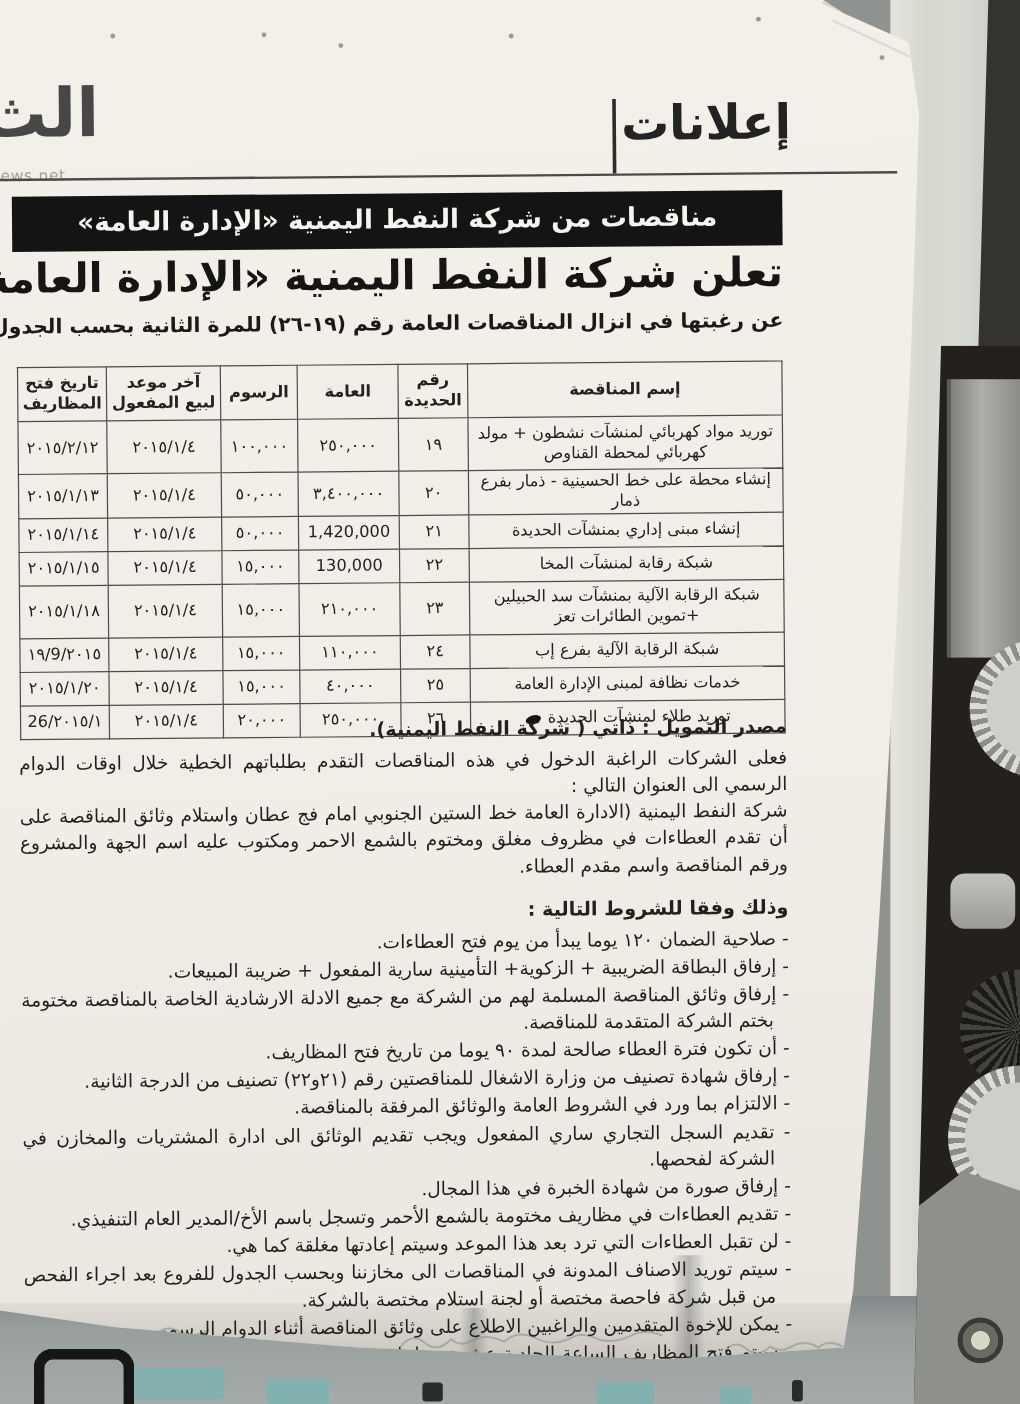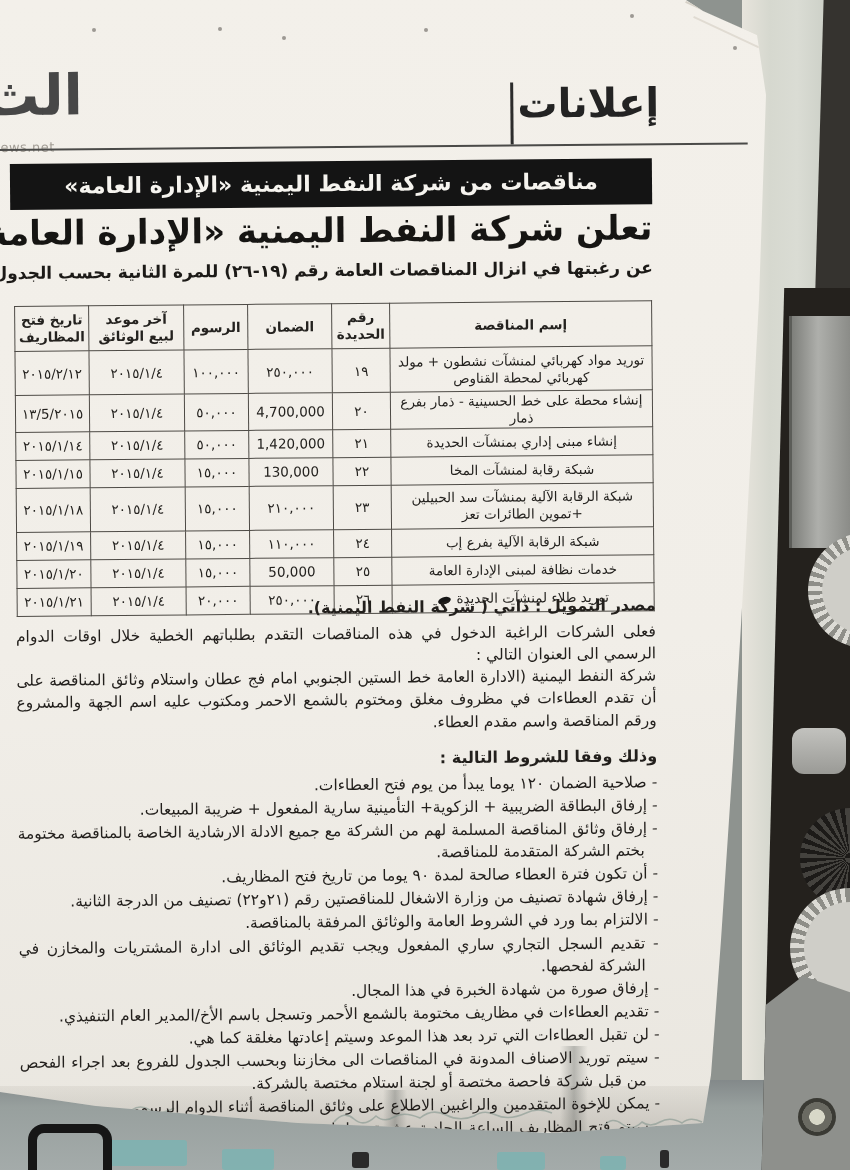--- a/index.html
+++ b/index.html
@@ -156,42 +156,42 @@
             <col style="width:58px">
             <col style="width:84px">
           <col style="width:64px">
             <col style="width:95px">
             <col style="width:74px">
         </colgroup>
         <thead>
           <tr>
             <th>إسم المناقصة</th>
             <th>رقم الحديدة</th>
-            <th>الضمان</th>
+            <th>العامة</th>
             <th>الرسوم</th>
-            <th>آخر موعد لبيع الوثائق</th>
+            <th>آخر موعد لبيع المفعول</th>
             <th>تاريخ فتح المظاريف</th>
           </tr>
         </thead>
         <tbody>
           <tr class="h2">
             <td class="c-name">توريد مواد كهربائي لمنشآت نشطون + مولد كهربائي لمحطة القناوص</td>
             <td>١٩</td>
             <td>٢٥٠,٠٠٠</td>
             <td>١٠٠,٠٠٠</td>
             <td>٢٠١٥/١/٤</td>
             <td>٢٠١٥/٢/١٢</td>
           </tr>
           <tr>
             <td class="c-name">إنشاء محطة على خط الحسينية - ذمار بفرع ذمار</td>
             <td>٢٠</td>
-            <td>4,700,000</td>
+            <td>٣,٤٠٠,٠٠٠</td>
             <td>٥٠,٠٠٠</td>
             <td>٢٠١٥/١/٤</td>
-            <td>٢٠١٥/5/١٣</td>
+            <td>٢٠١٥/١/١٣</td>
           </tr>
           <tr>
             <td class="c-name">إنشاء مبنى إداري بمنشآت الحديدة</td>
             <td>٢١</td>
             <td>1,420,000</td>
             <td>٥٠,٠٠٠</td>
             <td>٢٠١٥/١/٤</td>
             <td>٢٠١٥/١/١٤</td>
           </tr>
           <tr>
@@ -209,37 +209,37 @@
             <td>١٥,٠٠٠</td>
             <td>٢٠١٥/١/٤</td>
             <td>٢٠١٥/١/١٨</td>
           </tr>
           <tr>
             <td class="c-name">شبكة الرقابة الآلية بفرع إب</td>
             <td>٢٤</td>
             <td>١١٠,٠٠٠</td>
             <td>١٥,٠٠٠</td>
             <td>٢٠١٥/١/٤</td>
-            <td>٢٠١٥/١/١٩</td>
+            <td>٢٠١٥/9/١٩</td>
           </tr>
           <tr>
             <td class="c-name">خدمات نظافة لمبنى الإدارة العامة</td>
             <td>٢٥</td>
-            <td>50,000</td>
+            <td>٤٠,٠٠٠</td>
             <td>١٥,٠٠٠</td>
             <td>٢٠١٥/١/٤</td>
             <td>٢٠١٥/١/٢٠</td>
           </tr>
           <tr>
             <td class="c-name"><span>توريد طلاء لمنشآت الحديدة</span><span class="ink-mark"></span></td>
             <td>٢٦</td>
             <td>٢٥٠,٠٠٠</td>
             <td>٢٠,٠٠٠</td>
             <td>٢٠١٥/١/٤</td>
-            <td>٢٠١٥/١/٢١</td>
+            <td>٢٠١٥/١/26</td>
           </tr>
         </tbody>
       </table>
 
       <div class="body-text">
         <p class="funding">مصدر التمويل : ذاتي ( شركة النفط اليمنية).</p>
         <p>فعلى الشركات الراغبة الدخول في هذه المناقصات التقدم بطلباتهم الخطية خلال اوقات الدوام الرسمي الى العنوان التالي :</p>
         <p>شركة النفط اليمنية (الادارة العامة خط الستين الجنوبي امام فج عطان واستلام وثائق المناقصة على أن تقدم العطاءات في مظروف مغلق ومختوم بالشمع الاحمر ومكتوب عليه اسم الجهة والمشروع ورقم المناقصة واسم مقدم العطاء.</p>
         <p class="cond-title">وذلك وفقا للشروط التالية :</p>
         <p class="cond">- صلاحية الضمان ١٢٠ يوما يبدأ من يوم فتح العطاءات.</p>

